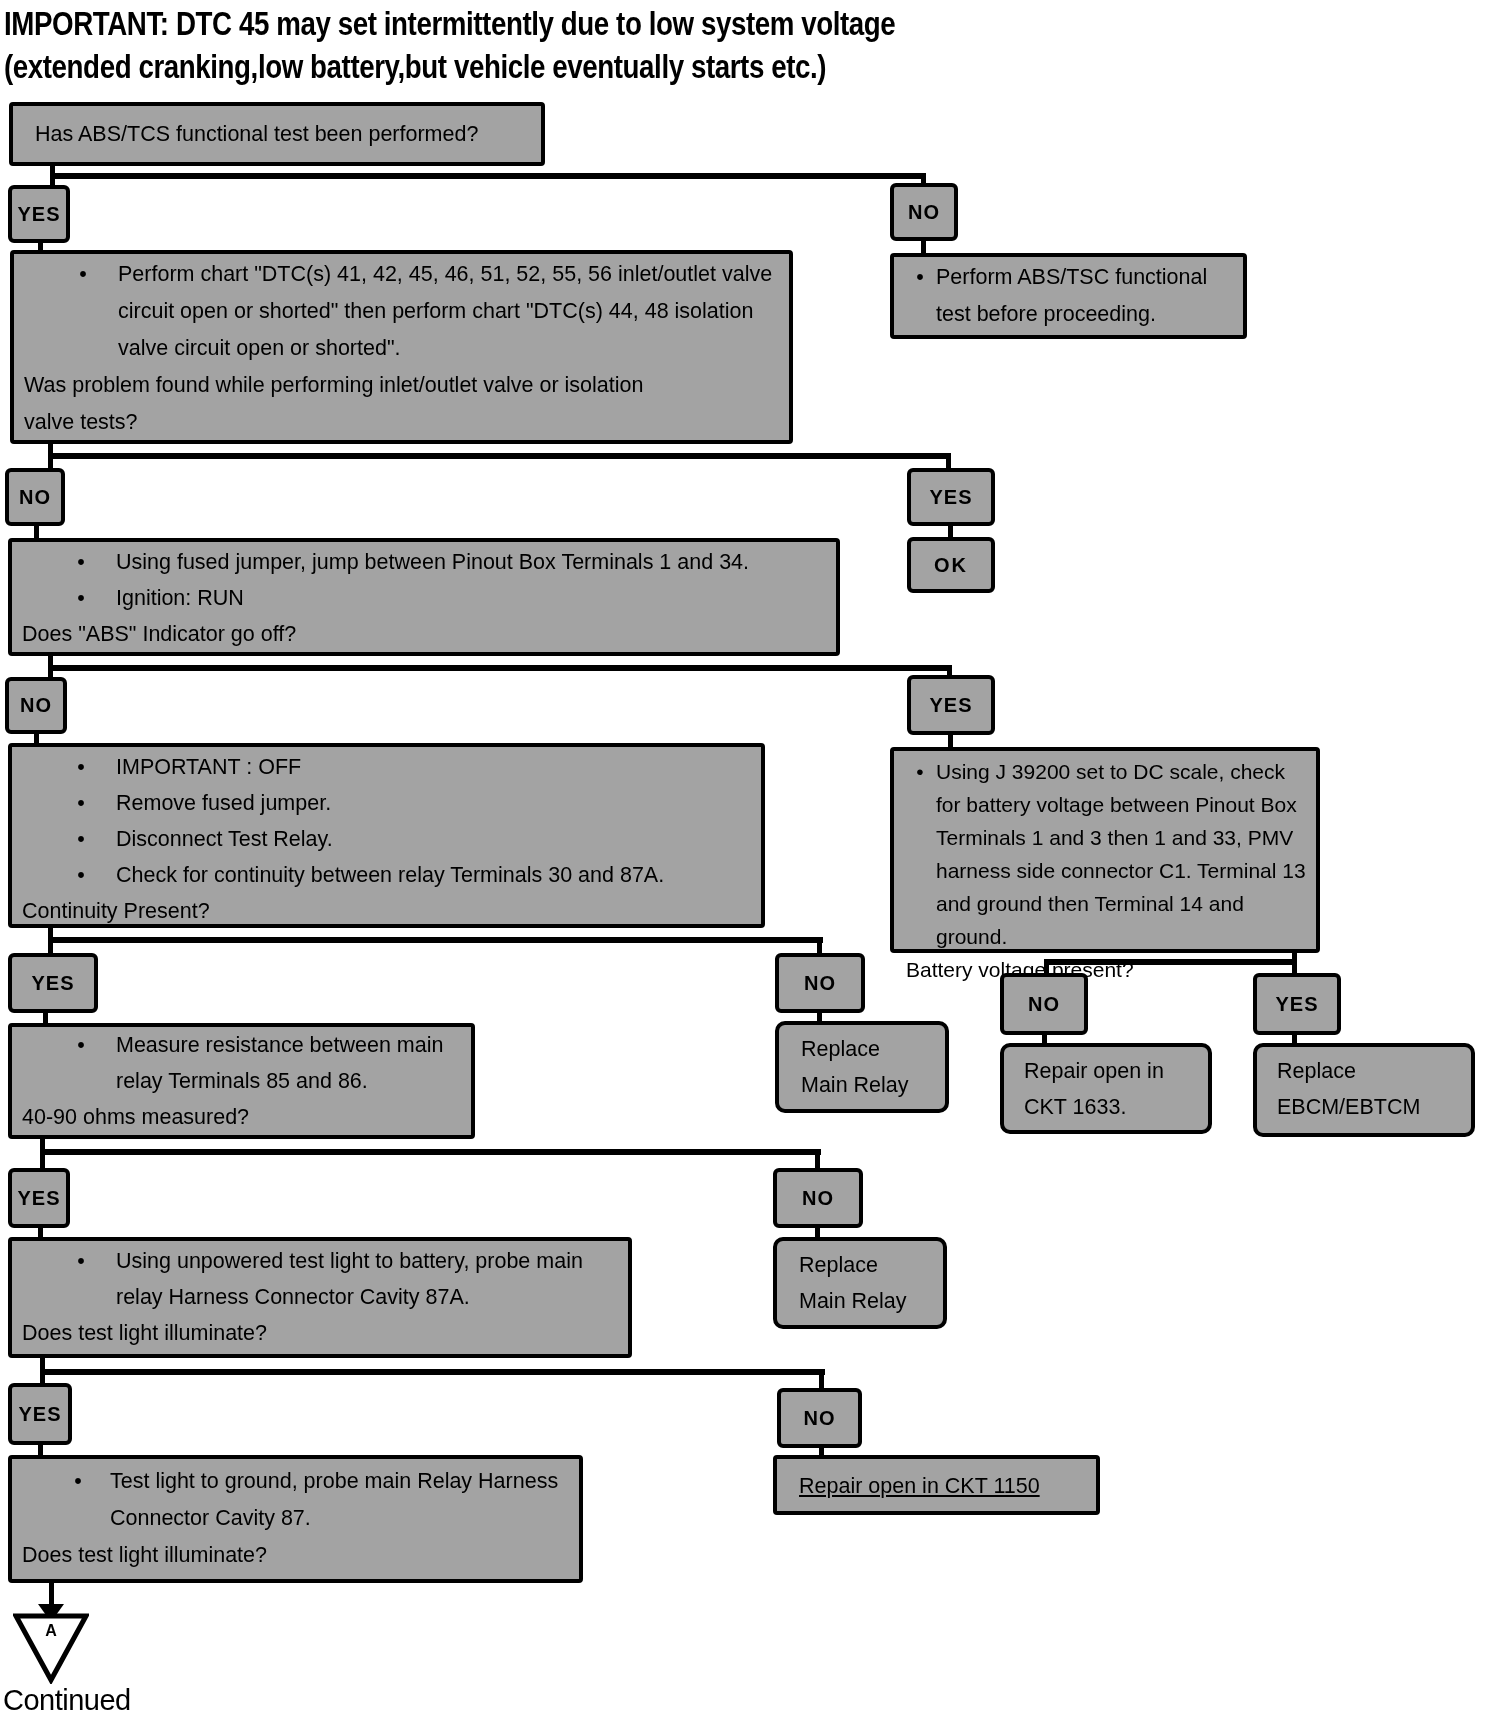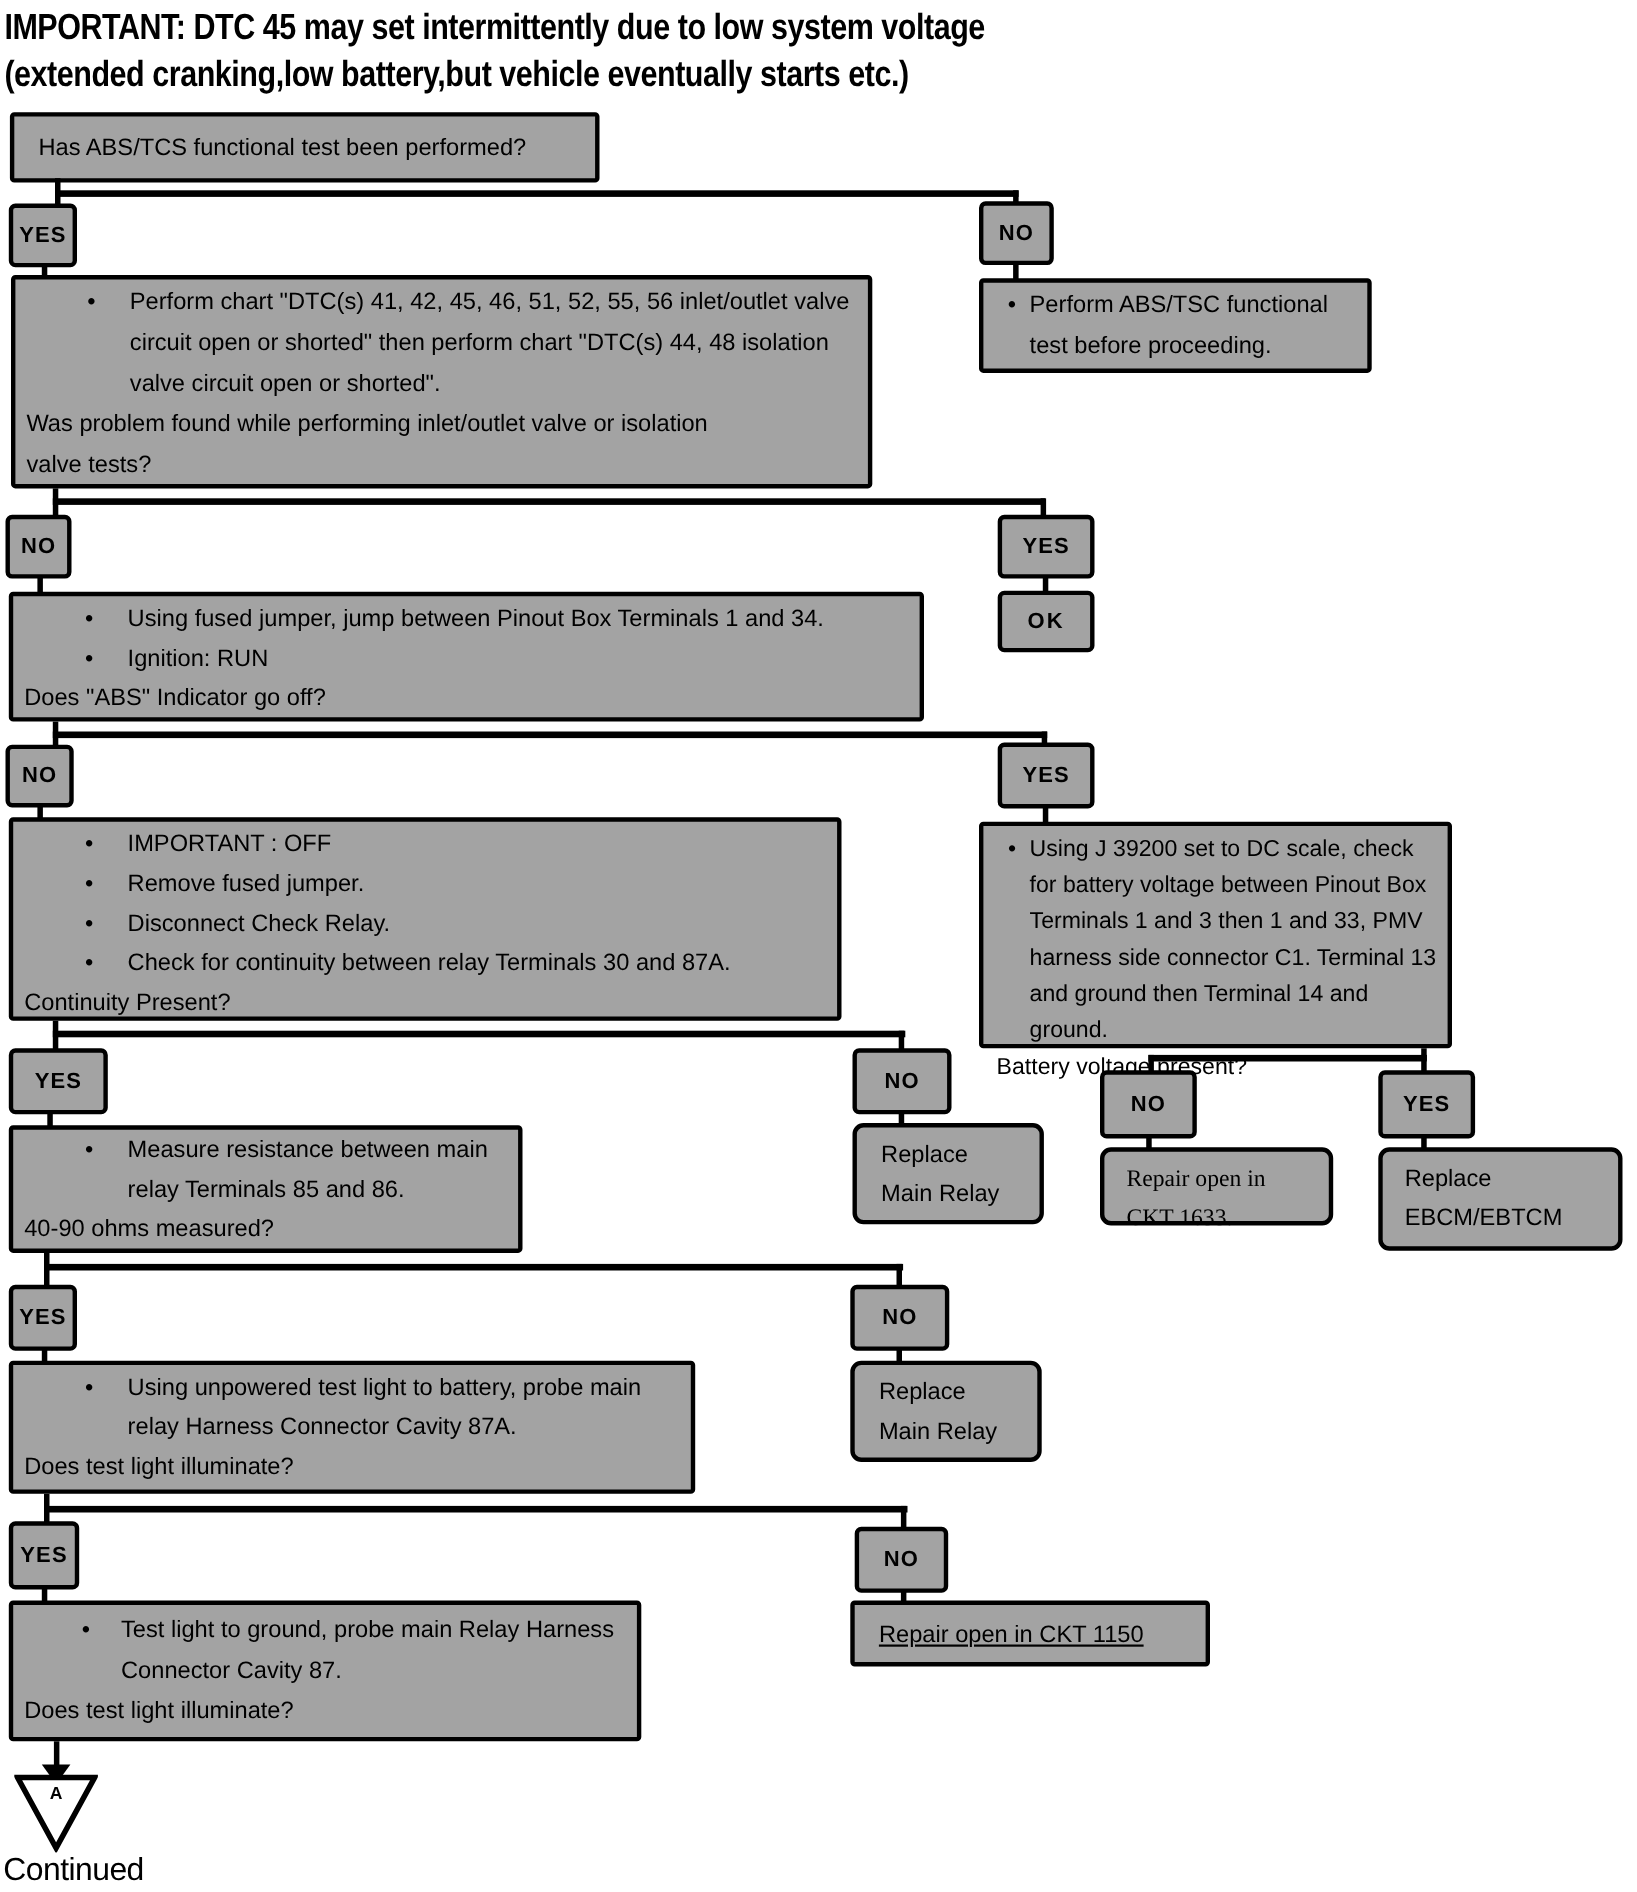--- a/index.html
+++ b/index.html
@@ -98,21 +98,21 @@
   <div class="brow">
       <span class="bg">•</span>
       <span class="bt">IMPORTANT : OFF</span>
     </div>
   <div class="brow">
       <span class="bg">•</span>
       <span class="bt">Remove fused jumper.</span>
     </div>
   <div class="brow">
       <span class="bg">•</span>
-      <span class="bt">Disconnect Check Relay.</span>
+      <span class="bt">Disconnect Test Relay.</span>
     </div>
   <div class="brow">
       <span class="bg">•</span>
       <span class="bt">Check for continuity between relay Terminals 30 and 87A.</span>
     </div>
   <div class="q">Continuity Present?</div>
 </div>
 
 <div class="box rt lh33" style="left:890px;top:747px;width:430px;height:206px;padding-top:4px;">
   <div class="brow">
@@ -149,21 +149,21 @@
     <span class="bt">Measure resistance between main relay Terminals 85 and 86.</span>
   </div>
   <div class="q">40-90 ohms measured?</div>
 </div>
 
 <div class="box result" style="left:775px;top:1021px;width:174px;height:92px;">
   <div>Replace</div>
   <div>Main Relay</div>
 </div>
 
-<div class="box result" style="left:1000px;top:1043px;width:212px;height:71px;padding-left:20px;font-family:Liberation Serif, serif;">
+<div class="box result" style="left:1000px;top:1043px;width:212px;height:91px;padding-left:20px;">
   <div>Repair open in</div>
   <div>CKT 1633.</div>
 </div>
 
 <div class="box result" style="left:1253px;top:1043px;width:222px;height:94px;padding-left:20px;">
   <div>Replace</div>
   <div>EBCM/EBTCM</div>
 </div>
 
 <div class="vline" style="left:40px;top:1139px;height:31px;"></div>

